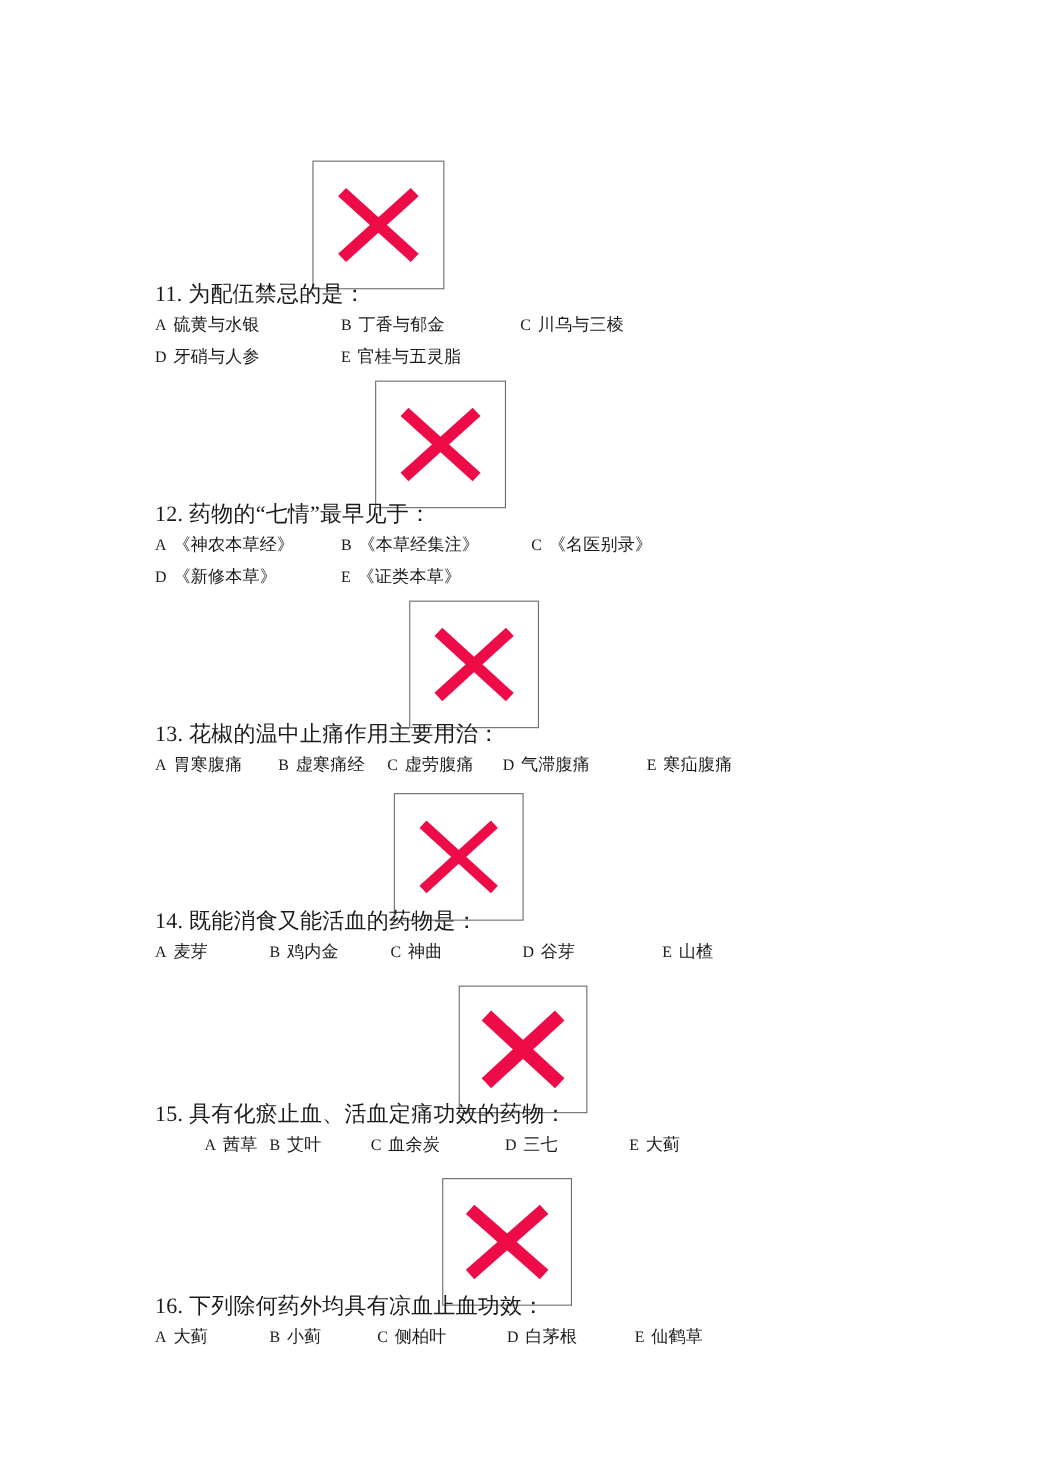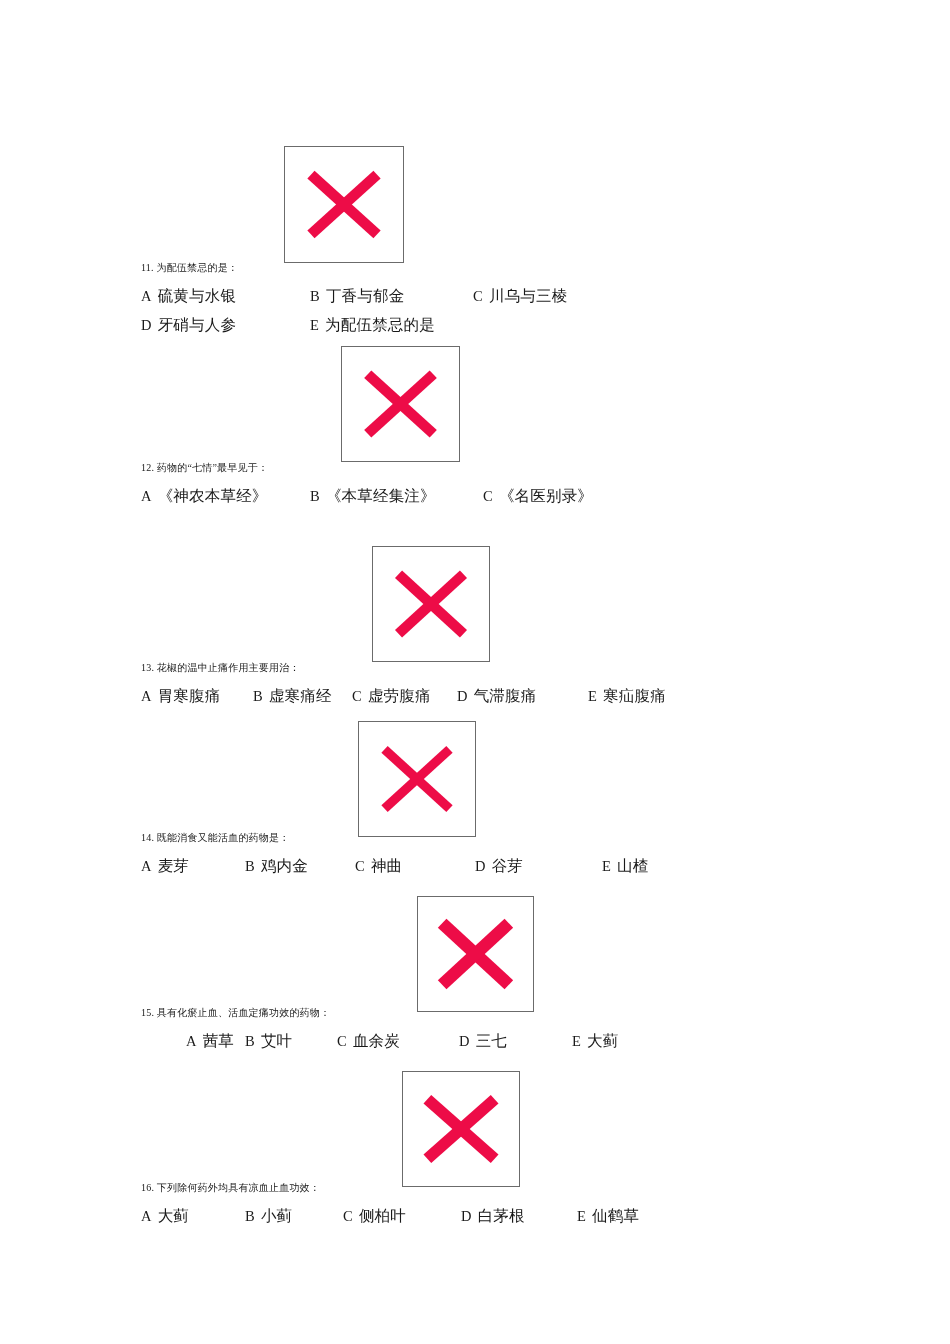--- a/index.html
+++ b/index.html
@@ -19,21 +19,21 @@
     background: #ffffff;
     overflow: hidden;
   }
   
   .question {
     position: absolute;
     left: 141px;
     width: 760px;
   }
   .stem {
-    font-size: 10px;
+    font-size: 20px;
     line-height: 26px;
     white-space: nowrap;
     letter-spacing: 0.2px;
   }
   .stem .qnum {
     font-family: "Liberation Serif", "DejaVu Serif", serif;
   }
   .opt-row {
     position: relative;
     height: 29px;
@@ -99,21 +99,21 @@
       </span>
       <span class="opt" style="left:332px;">
         <span class="letter">C</span><span class="otext">川乌与三棱</span>
       </span>
     </div>
     <div class="opt-row">
       <span class="opt" style="left:0px;">
         <span class="letter">D</span><span class="otext">牙硝与人参</span>
       </span>
       <span class="opt" style="left:169px;">
-        <span class="letter">E</span><span class="otext">为配伍禁忌的是</span>
+        <span class="letter">E</span><span class="otext">官桂与五灵脂</span>
       </span>
     </div>
   </div>
 
   <div class="xbox" style="left:341px; top:346px; width:119px; height:116px;">
     <span class="xmark">
       <svg viewBox="0 0 100 100" preserveAspectRatio="none">
         <line x1="22" y1="24" x2="78" y2="76" stroke="#ED0C47" stroke-width="9"></line>
         <line x1="78" y1="24" x2="22" y2="76" stroke="#ED0C47" stroke-width="9"></line>
       </svg>
@@ -128,20 +128,28 @@
       <span class="opt" style="left:0px;">
         <span class="letter">A</span><span class="otext">《神农本草经》</span>
       </span>
       <span class="opt" style="left:169px;">
         <span class="letter">B</span><span class="otext">《本草经集注》</span>
       </span>
       <span class="opt" style="left:342px;">
         <span class="letter">C</span><span class="otext">《名医别录》</span>
       </span>
     </div>
+    <div class="opt-row">
+      <span class="opt" style="left:0px;">
+        <span class="letter">D</span><span class="otext">《新修本草》</span>
+      </span>
+      <span class="opt" style="left:169px;">
+        <span class="letter">E</span><span class="otext">《证类本草》</span>
+      </span>
+    </div>
   </div>
 
   <div class="xbox" style="left:372px; top:546px; width:118px; height:116px;">
     <span class="xmark">
       <svg viewBox="0 0 100 100" preserveAspectRatio="none">
         <line x1="22" y1="24" x2="78" y2="76" stroke="#ED0C47" stroke-width="9"></line>
         <line x1="78" y1="24" x2="22" y2="76" stroke="#ED0C47" stroke-width="9"></line>
       </svg>
     </span>
   </div>

